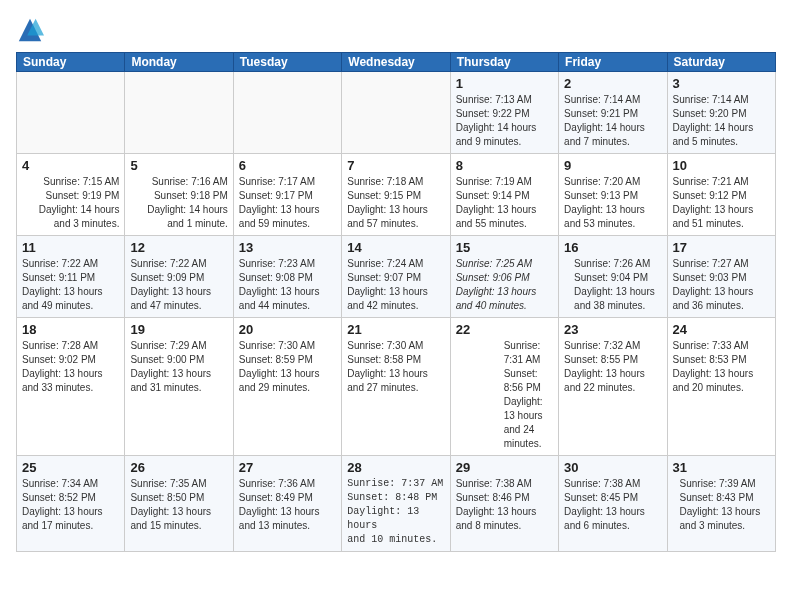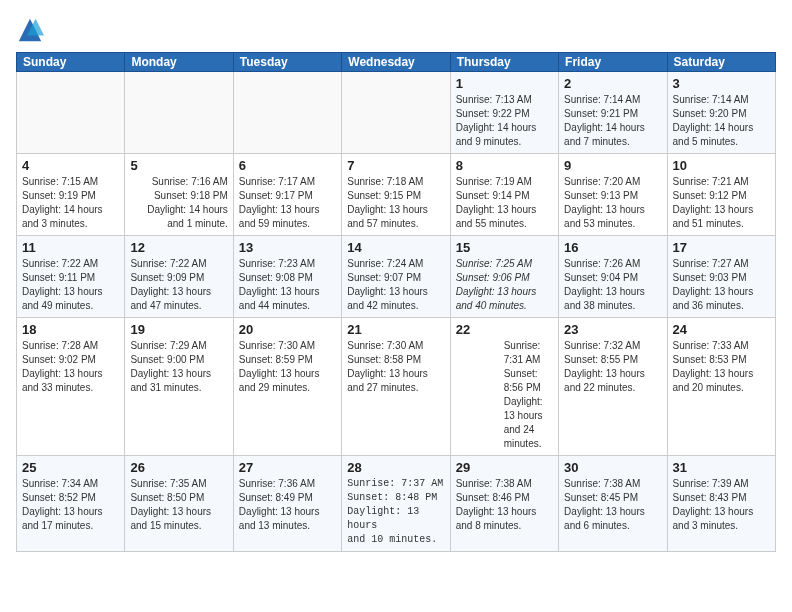--- a/index.html
+++ b/index.html
@@ -146,21 +146,21 @@
           <span class="day-number">3</span>
           <div class="day-info" style="white-space: pre-line;">Sunrise: 7:14 AM
 Sunset: 9:20 PM
 Daylight: 14 hours
 and 5 minutes.</div>
         </td>
       </tr>
       <tr>
         <td>
           <span class="day-number">4</span>
-          <div class="day-info" style="white-space: pre-line;">Sunrise: 7:15 AM
+          <div class="day-info" style="white-space: pre-line; text-align: right;">Sunrise: 7:15 AM
 Sunset: 9:19 PM
 Daylight: 14 hours
 and 3 minutes.</div>
         </td>
         <td>
           <span class="day-number">5</span>
           <div class="day-info" style="white-space: pre-line; text-align: right;">Sunrise: 7:16 AM
 Sunset: 9:18 PM
 Daylight: 14 hours
 and 1 minute.</div>
@@ -232,21 +232,21 @@
         </td>
         <td>
           <span class="day-number">15</span>
           <div class="day-info" style="white-space: pre-line; font-style: italic;">Sunrise: 7:25 AM
 Sunset: 9:06 PM
 Daylight: 13 hours
 and 40 minutes.</div>
         </td>
         <td>
           <span class="day-number">16</span>
-          <div class="day-info" style="white-space: pre-line;">Sunrise: 7:26 AM
+          <div class="day-info" style="white-space: pre-line; margin-left: 10px;">Sunrise: 7:26 AM
 Sunset: 9:04 PM
 Daylight: 13 hours
 and 38 minutes.</div>
         </td>
         <td>
           <span class="day-number">17</span>
           <div class="day-info" style="white-space: pre-line;">Sunrise: 7:27 AM
 Sunset: 9:03 PM
 Daylight: 13 hours
 and 36 minutes.</div>
@@ -341,20 +341,20 @@
         </td>
         <td>
           <span class="day-number">30</span>
           <div class="day-info" style="white-space: pre-line;">Sunrise: 7:38 AM
 Sunset: 8:45 PM
 Daylight: 13 hours
 and 6 minutes.</div>
         </td>
         <td>
           <span class="day-number">31</span>
-          <div class="day-info" style="white-space: pre-line;">Sunrise: 7:39 AM
+          <div class="day-info" style="white-space: pre-line; margin-left: 7px;">Sunrise: 7:39 AM
 Sunset: 8:43 PM
 Daylight: 13 hours
 and 3 minutes.</div>
         </td>
       </tr>
     </tbody>
 </table>
 
 </body></html>

